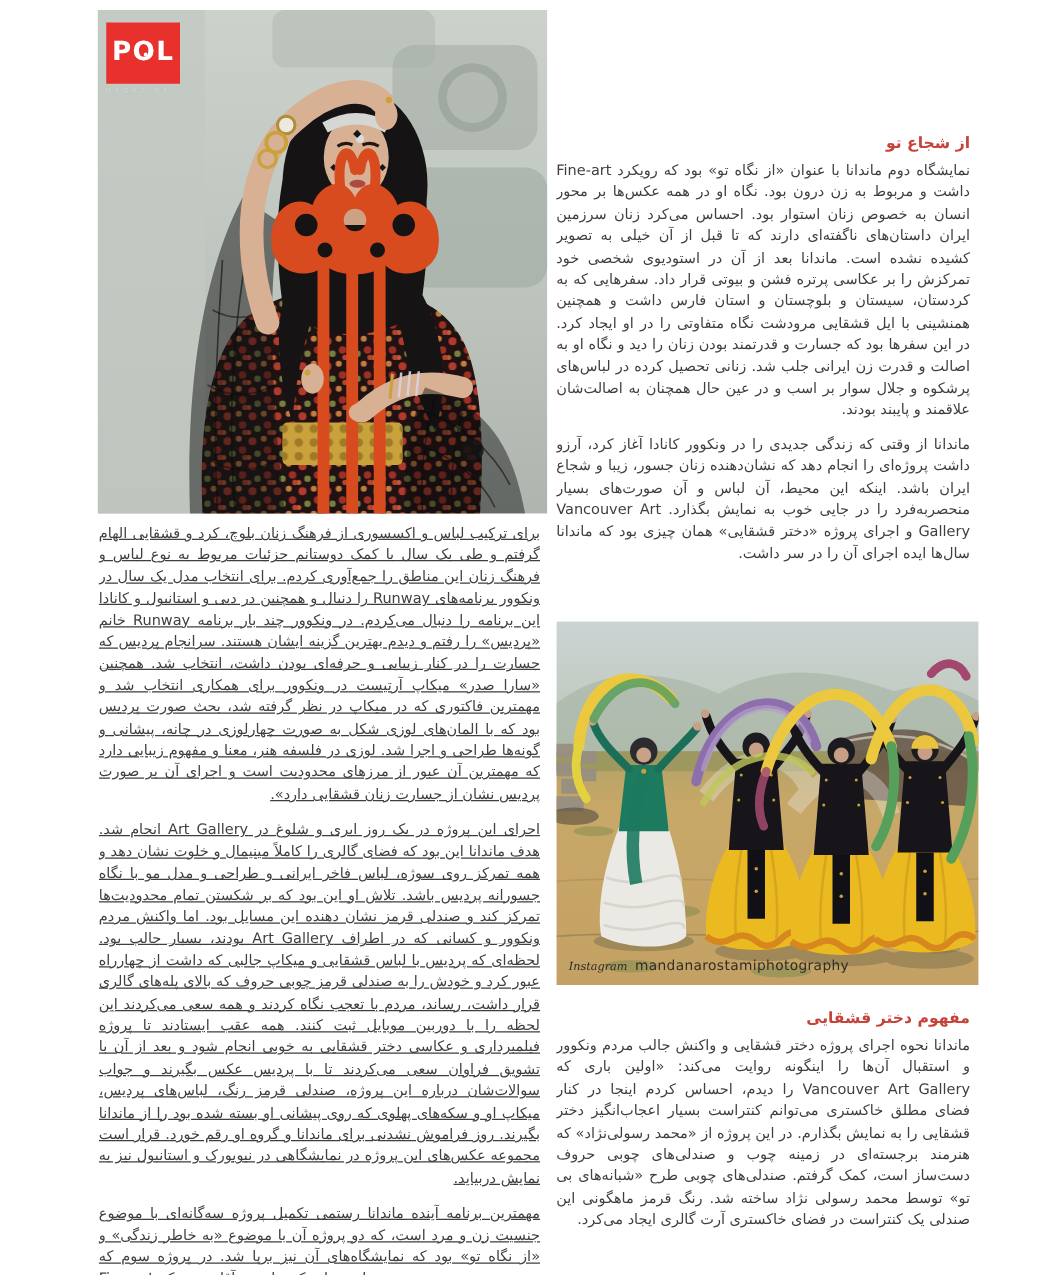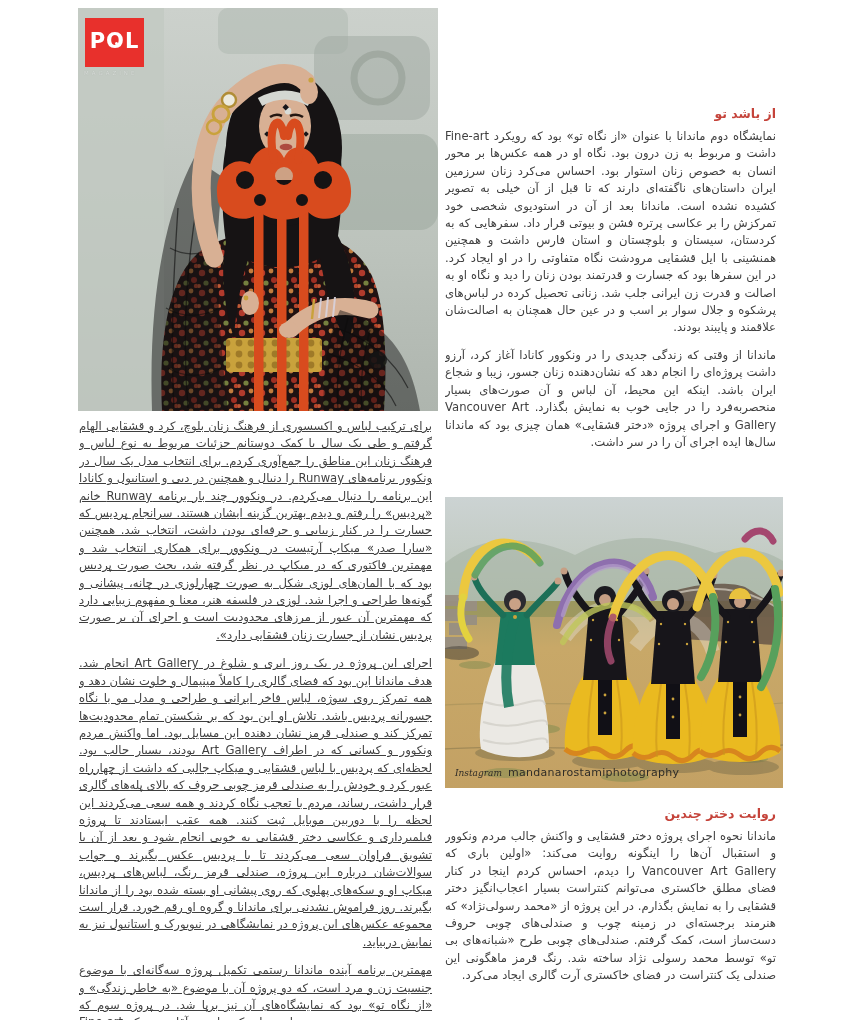--- a/index.html
+++ b/index.html
@@ -125,21 +125,21 @@
     </svg>
 
     <div class="pol-logo">
       <div class="mark">POL</div>
       <div class="o-dot-inner"></div>
     </div>
     <div class="logo-wordmark">MAGAZINE</div>
   </div>
 
   <div class="right-sec1 rtl">
-    <div class="sec-head">از باشد تو</div>
+    <div class="sec-head">از شجاع تو</div>
     <p class="body">نمایشگاه دوم ماندانا با عنوان «از نگاه تو» بود که رویکرد Fine-art داشت و مربوط به زن درون بود. نگاه او در همه عکس‌ها بر محور انسان به خصوص زنان استوار بود. احساس می‌کرد زنان سرزمین ایران داستان‌های ناگفته‌ای دارند که تا قبل از آن خیلی به تصویر کشیده نشده است. ماندانا بعد از آن در استودیوی شخصی خود تمرکزش را بر عکاسی پرتره فشن و بیوتی قرار داد. سفرهایی که به کردستان، سیستان و بلوچستان و استان فارس داشت و همچنین همنشینی با ایل قشقایی مرودشت نگاه متفاوتی را در او ایجاد کرد. در این سفرها بود که جسارت و قدرتمند بودن زنان را دید و نگاه او به اصالت و قدرت زن ایرانی جلب شد. زنانی تحصیل کرده در لباس‌های پرشکوه و جلال سوار بر اسب و در عین حال همچنان به اصالت‌شان علاقمند و پایبند بودند.</p>
     <p class="body">ماندانا از وقتی که زندگی جدیدی را در ونکوور کانادا آغاز کرد، آرزو داشت پروژه‌ای را انجام دهد که نشان‌دهنده زنان جسور، زیبا و شجاع ایران باشد. اینکه این محیط، آن لباس و آن صورت‌های بسیار منحصربه‌فرد را در جایی خوب به نمایش بگذارد. Vancouver Art Gallery و اجرای پروژه «دختر قشقایی» همان چیزی بود که ماندانا سال‌ها ایده اجرای آن را در سر داشت.</p>
   </div>
 
   <div class="dancers-photo">
     <svg viewBox="0 0 338 291" preserveAspectRatio="none">
       <defs>
         <linearGradient id="g-sky" x1="0" y1="0" x2="0" y2="1">
           <stop offset="0" stop-color="#ccd3d3"></stop>
             <stop offset="1" stop-color="#bac4b4"></stop>
@@ -277,21 +277,21 @@
       <path d="M252,110 C272,38 322,40 334,96" stroke="#ecc83f" stroke-width="9" fill="none" stroke-linecap="round"></path>
       <path d="M330,92 C338,130 330,165 316,190" stroke="#57a05c" stroke-width="8" fill="none" stroke-linecap="round"></path>
       <path d="M300,42 C310,30 322,32 328,44" stroke="#a4476f" stroke-width="7" fill="none" stroke-linecap="round"></path>
     </svg>
     <div class="photo-caption">
       <span class="platform">Instagram</span><span class="handle">mandanarostamiphotography</span>
     </div>
   </div>
 
   <div class="right-sec2 rtl">
-    <div class="sec-head">روایت دختر چندین</div>
+    <div class="sec-head">مفهوم دختر قشقایی</div>
     <p class="body">ماندانا نحوه اجرای پروژه دختر قشقایی و واکنش جالب مردم ونکوور و استقبال آن‌ها را اینگونه روایت می‌کند: «اولین باری که Vancouver Art Gallery را دیدم، احساس کردم اینجا در کنار فضای مطلق خاکستری می‌توانم کنتراست بسیار اعجاب‌انگیز دختر قشقایی را به نمایش بگذارم. در این پروژه از «محمد رسولی‌نژاد» که هنرمند برجسته‌ای در زمینه چوب و صندلی‌های چوبی حروف دست‌ساز است، کمک گرفتم. صندلی‌های چوبی طرح «شبانه‌های بی تو» توسط محمد رسولی نژاد ساخته شد. رنگ قرمز ماهگونی این صندلی یک کنتراست در فضای خاکستری آرت گالری ایجاد می‌کرد.</p>
   </div>
 
   <div class="left-col rtl">
     <p class="body">برای ترکیب لباس و اکسسوری از فرهنگ زنان بلوچ، کرد و قشقایی الهام گرفتم و طی یک سال با کمک دوستانم جزئیات مربوط به نوع لباس و فرهنگ زنان این مناطق را جمع‌آوری کردم. برای انتخاب مدل یک سال در ونکوور برنامه‌های Runway را دنبال و همچنین در دبی و استانبول و کانادا این برنامه را دنبال می‌کردم. در ونکوور چند بار برنامه Runway خانم «پردیس» را رفتم و دیدم بهترین گزینه ایشان هستند. سرانجام پردیس که جسارت را در کنار زیبایی و حرفه‌ای بودن داشت، انتخاب شد. همچنین «سارا صدر» میکاپ آرتیست در ونکوور برای همکاری انتخاب شد و مهمترین فاکتوری که در میکاپ در نظر گرفته شد، بحث صورت پردیس بود که با المان‌های لوزی شکل به صورت چهارلوزی در چانه، پیشانی و گونه‌ها طراحی و اجرا شد. لوزی در فلسفه هنر، معنا و مفهوم زیبایی دارد که مهمترین آن عبور از مرزهای محدودیت است و اجرای آن بر صورت پردیس نشان از جسارت زنان قشقایی دارد».</p>
     <p class="body">اجرای این پروژه در یک روز ابری و شلوغ در Art Gallery انجام شد. هدف ماندانا این بود که فضای گالری را کاملاً مینیمال و خلوت نشان دهد و همه تمرکز روی سوژه، لباس فاخر ایرانی و طراحی و مدل مو با نگاه جسورانه پردیس باشد. تلاش او این بود که بر شکستن تمام محدودیت‌ها تمرکز کند و صندلی قرمز نشان دهنده این مسایل بود. اما واکنش مردم ونکوور و کسانی که در اطراف Art Gallery بودند، بسیار جالب بود. لحظه‌ای که پردیس با لباس قشقایی و میکاپ جالبی که داشت از چهارراه عبور کرد و خودش را به صندلی قرمز چوبی حروف که بالای پله‌های گالری قرار داشت، رساند، مردم با تعجب نگاه کردند و همه سعی می‌کردند این لحظه را با دوربین موبایل ثبت کنند. همه عقب ایستادند تا پروژه فیلمبرداری و عکاسی دختر قشقایی به خوبی انجام شود و بعد از آن با تشویق فراوان سعی می‌کردند تا با پردیس عکس بگیرند و جواب سوالات‌شان درباره این پروژه، صندلی قرمز رنگ، لباس‌های پردیس، میکاپ او و سکه‌های پهلوی که روی پیشانی او بسته شده بود را از ماندانا بگیرند. روز فراموش نشدنی برای ماندانا و گروه او رقم خورد. قرار است مجموعه عکس‌های این پروژه در نمایشگاهی در نیویورک و استانبول نیز به نمایش دربیاید.</p>
     <p class="body">مهمترین برنامه آینده ماندانا رستمی تکمیل پروژه سه‌گانه‌ای با موضوع جنسیت زن و مرد است، که دو پروژه آن با موضوع «به خاطر زندگی» و «از نگاه تو» بود که نمایشگاه‌های آن نیز برپا شد. در پروژه سوم که موضوع جنسیت زن و مرد است از یک خانم و آقا در سبک Fine-art عکاسی کرده است. از نگاه او این سه مجموعه عکس به هم ارتباط دارند. برای این پروژه از چندین نفر در ایران و کانادا عکاسی کرده است ولی باز به دنبال کاراکترهایی است که در همان جنسیت خودشان حرفی برای گفتن داشته باشند.</p>
   </div>
 
 </div>

